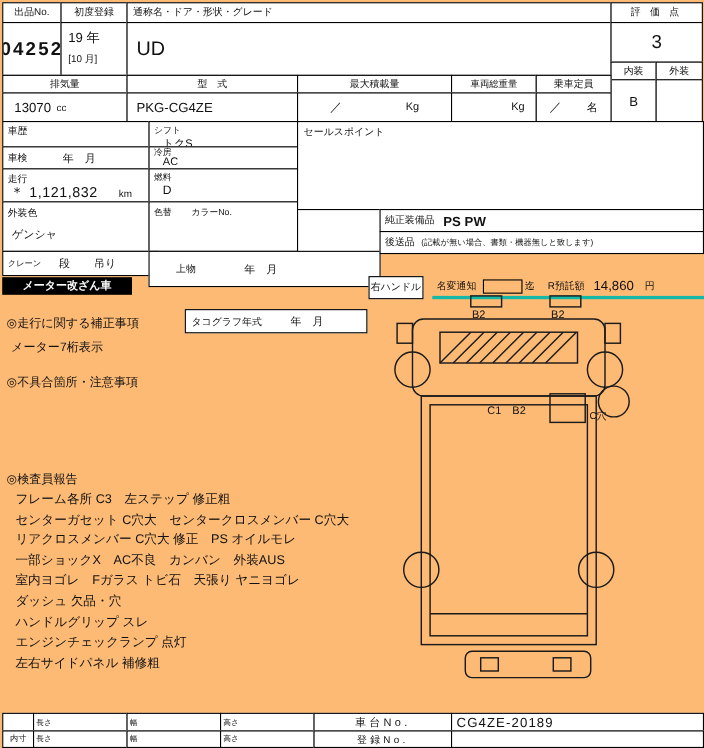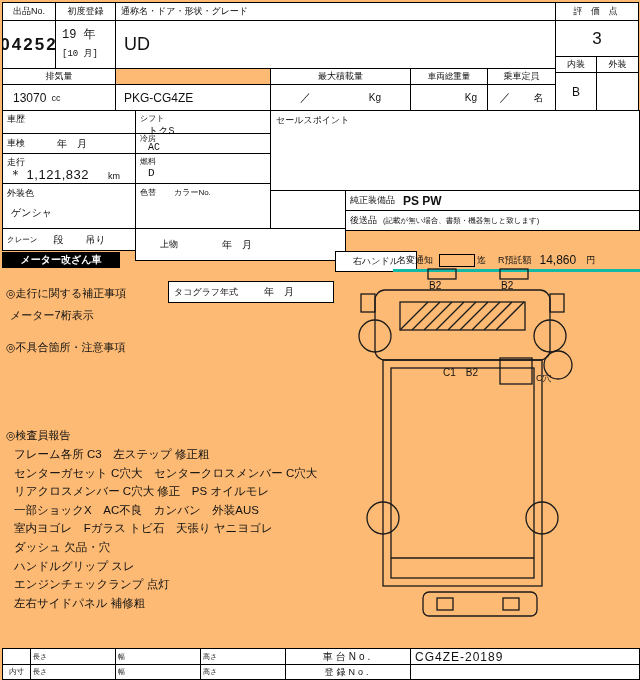--- a/index.html
+++ b/index.html
@@ -2,21 +2,21 @@
 <html><head>
 <meta charset="utf-8">
 <style>
   * { margin:0; padding:0; box-sizing:border-box; }
   html,body { width:640px; height:680px; }
   body { background:#ededed; font-family:"Liberation Sans","DejaVu Sans",sans-serif; color:#111; }
   .sheet { position:absolute; left:0; top:0; width:640px; height:680px; background:#fdba74; }
   .c { position:absolute; border:1px solid #000; background:#fff; overflow:hidden; }
   .t { position:absolute; white-space:nowrap; overflow:visible; }
   .fx { display:flex; align-items:center; }
-  .col { display:flex; flex-direction:column; justify-content:flex-start;font-family:Liberation Mono, monospace; }
+  .col { display:flex; flex-direction:column; justify-content:flex-start; }
   .ctr { display:flex; align-items:center; justify-content:center; }
   .nw { white-space:nowrap; }
 </style>
 </head>
 <body>
 
 <div class="sheet">
 
   <div class="c ctr" style="left:2px;top:2px;width:54px;height:19px;font-size:9px">出品No.</div>
   <div class="c ctr" style="left:2px;top:20px;width:54px;height:49px;font-size:17px;font-weight:600;letter-spacing:2px">04252</div>
@@ -36,20 +36,21 @@
   <div class="c ctr" style="left:596px;top:56px;width:43px;height:17px;font-size:9px">外装</div>
   <div class="c ctr" style="left:555px;top:72px;width:42px;height:39px;font-size:12px">B</div>
   <div class="c ctr" style="left:596px;top:72px;width:43px;height:39px;font-size:12px"></div>
 
   <div class="c ctr" style="left:2px;top:68px;width:114px;height:17px;font-size:9px">排気量</div>
   <div class="c fx" style="left:2px;top:84px;width:114px;height:27px;padding-left:10px">
     <span style="font-size:12px">13070</span>
     <span style="font-size:9px;margin-left:5px">cc</span>
   </div>
 
+  <div class="c ctr" style="left:115px;top:68px;width:156px;height:17px;font-size:9px">型　式</div>
   <div class="c fx" style="left:115px;top:84px;width:156px;height:27px;font-size:12px;padding-left:8px">PKG-CG4ZE</div>
 
   <div class="c ctr" style="left:270px;top:68px;width:141px;height:17px;font-size:9px">最大積載量</div>
   <div class="c fx" style="left:270px;top:84px;width:141px;height:27px;justify-content:space-around">
     <span style="font-size:11px">／</span>
     <span style="font-size:10px">Kg</span>
   </div>
 
   <div class="c ctr" style="left:410px;top:68px;width:78px;height:17px;font-size:8.5px">車両総重量</div>
   <div class="c fx" style="left:410px;top:84px;width:78px;height:27px;justify-content:flex-end;padding-right:10px;font-size:10px">Kg</div>
@@ -110,21 +111,21 @@
     <span style="font-size:9px;padding-left:4px">純正装備品</span>
     <span style="font-size:12px;margin-left:8px;font-weight:600">PS PW</span>
   </div>
   <div class="c fx" style="left:345px;top:210px;width:295px;height:21px">
     <span style="font-size:9px;padding-left:4px">後送品</span>
     <span style="font-size:7.5px;margin-left:6px">(記載が無い場合、書類・機器無しと致します)</span>
   </div>
 
   <div class="t ctr" style="left:2px;top:252px;width:118px;height:16px;background:#000;color:#fff;font-size:10px;font-weight:bold">メーター改ざん車</div>
 
-  <div class="c ctr" style="left:335px;top:251px;width:82px;height:21px;font-size:9px">右ハンドル</div>
+  <div class="c ctr" style="left:335px;top:251px;width:50px;height:21px;font-size:9px">右ハンドル</div>
   <div class="t fx" style="left:393px;top:251px;width:247px;height:21px;border-bottom:3px solid #14b8a6">
     <span style="font-size:9px;margin-left:4px">名変通知</span>
     <span style="display:inline-block;width:36px;height:13px;border:1px solid #000;margin-left:6px"></span>
     <span style="font-size:9px;margin-left:2px">迄</span>
     <span style="font-size:9px;margin-left:12px">R預託額</span>
     <span style="font-size:12px;margin-left:8px">14,860</span>
     <span style="font-size:9px;margin-left:10px">円</span>
   </div>
 
   <div class="t" style="left:6px;top:286px;font-size:11px">◎走行に関する補正事項</div>

